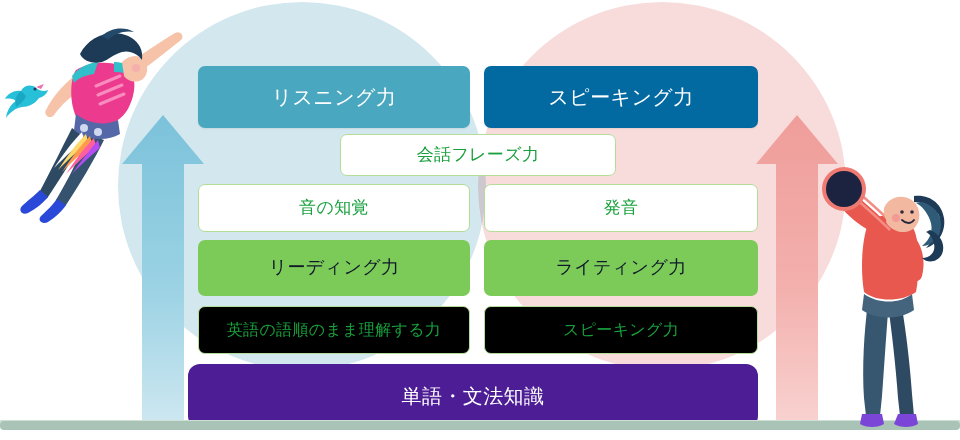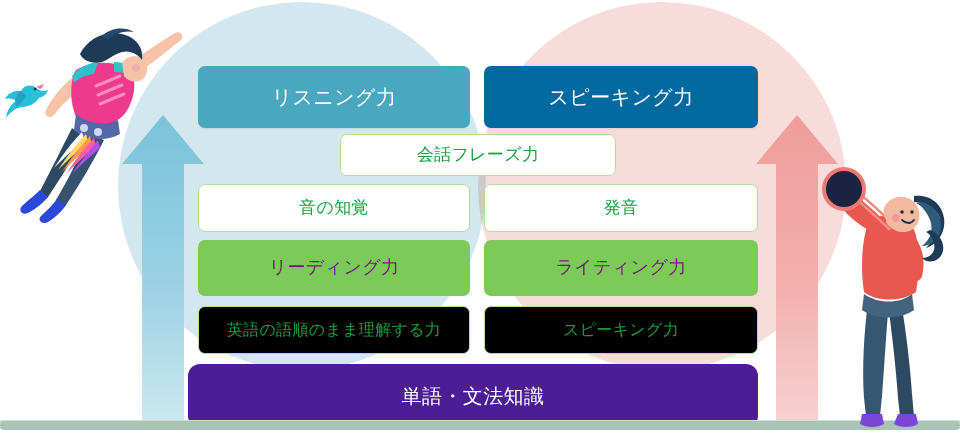--- a/index.html
+++ b/index.html
@@ -64,21 +64,21 @@
     background:#ffffff;color:#17a03c;
     border:1.6px solid #b4de97;
     font-size:17px;font-weight:500;
   }
   .box-white-sm{
     background:#000000;color:#17a03c;
     border:1.6px solid #b4de97;
     font-size:16px;font-weight:500;
   }
   .box-green{
-    background:#7ccb58;color:#701a75;
+    background:#7ccb58;color:#0f172a;
     font-size:18px;font-weight:500;
   }
   .box-deepgreen{
     background:#4c1d95;color:#ffffff;
     font-size:20px;font-weight:500;
     border-radius:12px;
   }
 
   
   .illus{position:absolute;}

